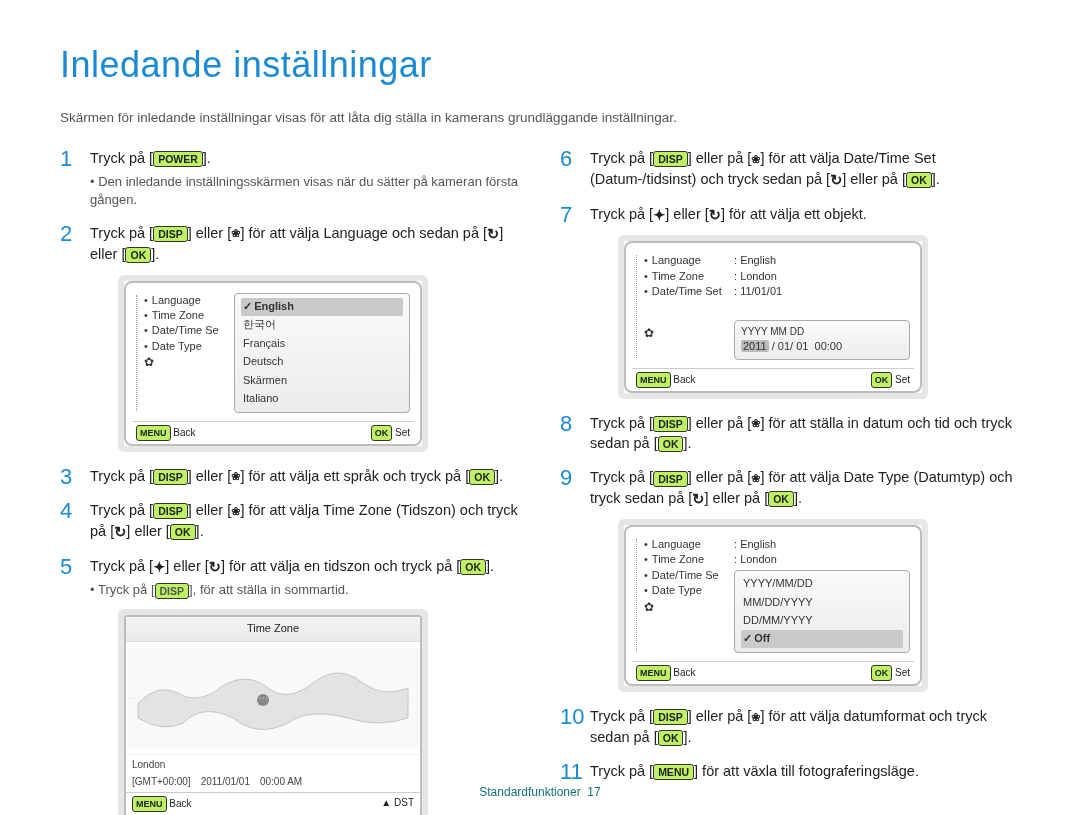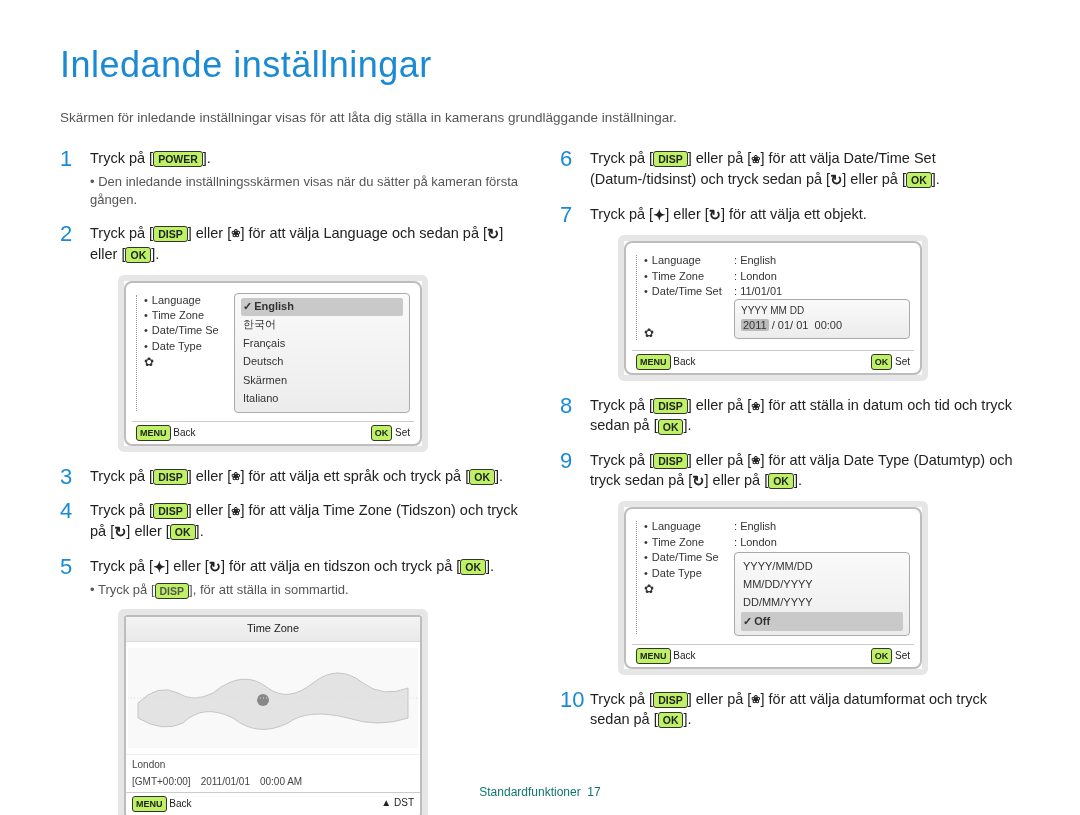--- a/index.html
+++ b/index.html
@@ -205,21 +205,21 @@
                 <div class="dot">Language</div>
                 <div class="dot">Time Zone</div>
                 <div class="dot">Date/Time Set</div>
                 <div style="height:26px;"></div>
                 <div class="gear"></div>
               </div>
               <div class="lcd-right">
                 <div>: <span>English</span></div>
                 <div>: <span>London</span></div>
                 <div>: <span>11/01/01</span></div>
-                <div class="lcd-popup" style="margin-top:0;">
+                <div class="lcd-popup" style="margin-top:21px;">
                   <div style="font-size:10px;">YYYY MM DD</div>
                   <div style="font-size:11px;"><span style="background:#bbb;padding:0 2px;border-radius:2px;">2011</span><span> / 01/ 01&nbsp;&nbsp;00:00</span></div>
                 </div>
               </div>
             </div>
             <div class="lcd-footer">
               <span><span class="pill mini">MENU</span> <span>Back</span></span>
               <span><span class="pill mini">OK</span> <span>Set</span></span>
             </div>
           </div>
@@ -263,20 +263,24 @@
             </div>
           </div>
         </div>
       </li>
 
       <li>
         <span class="num">10</span>
         <span>Tryck på [</span><span class="pill">DISP</span><span>] eller på [</span><span class="sym flower">❀</span><span>] för att välja datumformat och tryck sedan på [</span><span class="pill">OK</span><span>].</span>
       </li>
 
+      <li>
+        <span class="num">11</span>
+        <span>Tryck på [</span><span class="pill">MENU</span><span>] för att växla till fotograferingsläge.</span>
+      </li>
 
     </ol>
   </div>
 </div>
 
 <div class="page-foot">
   <span>Standardfunktioner</span>&nbsp;&nbsp;<span>17</span>
 </div>
 
 </body></html>

